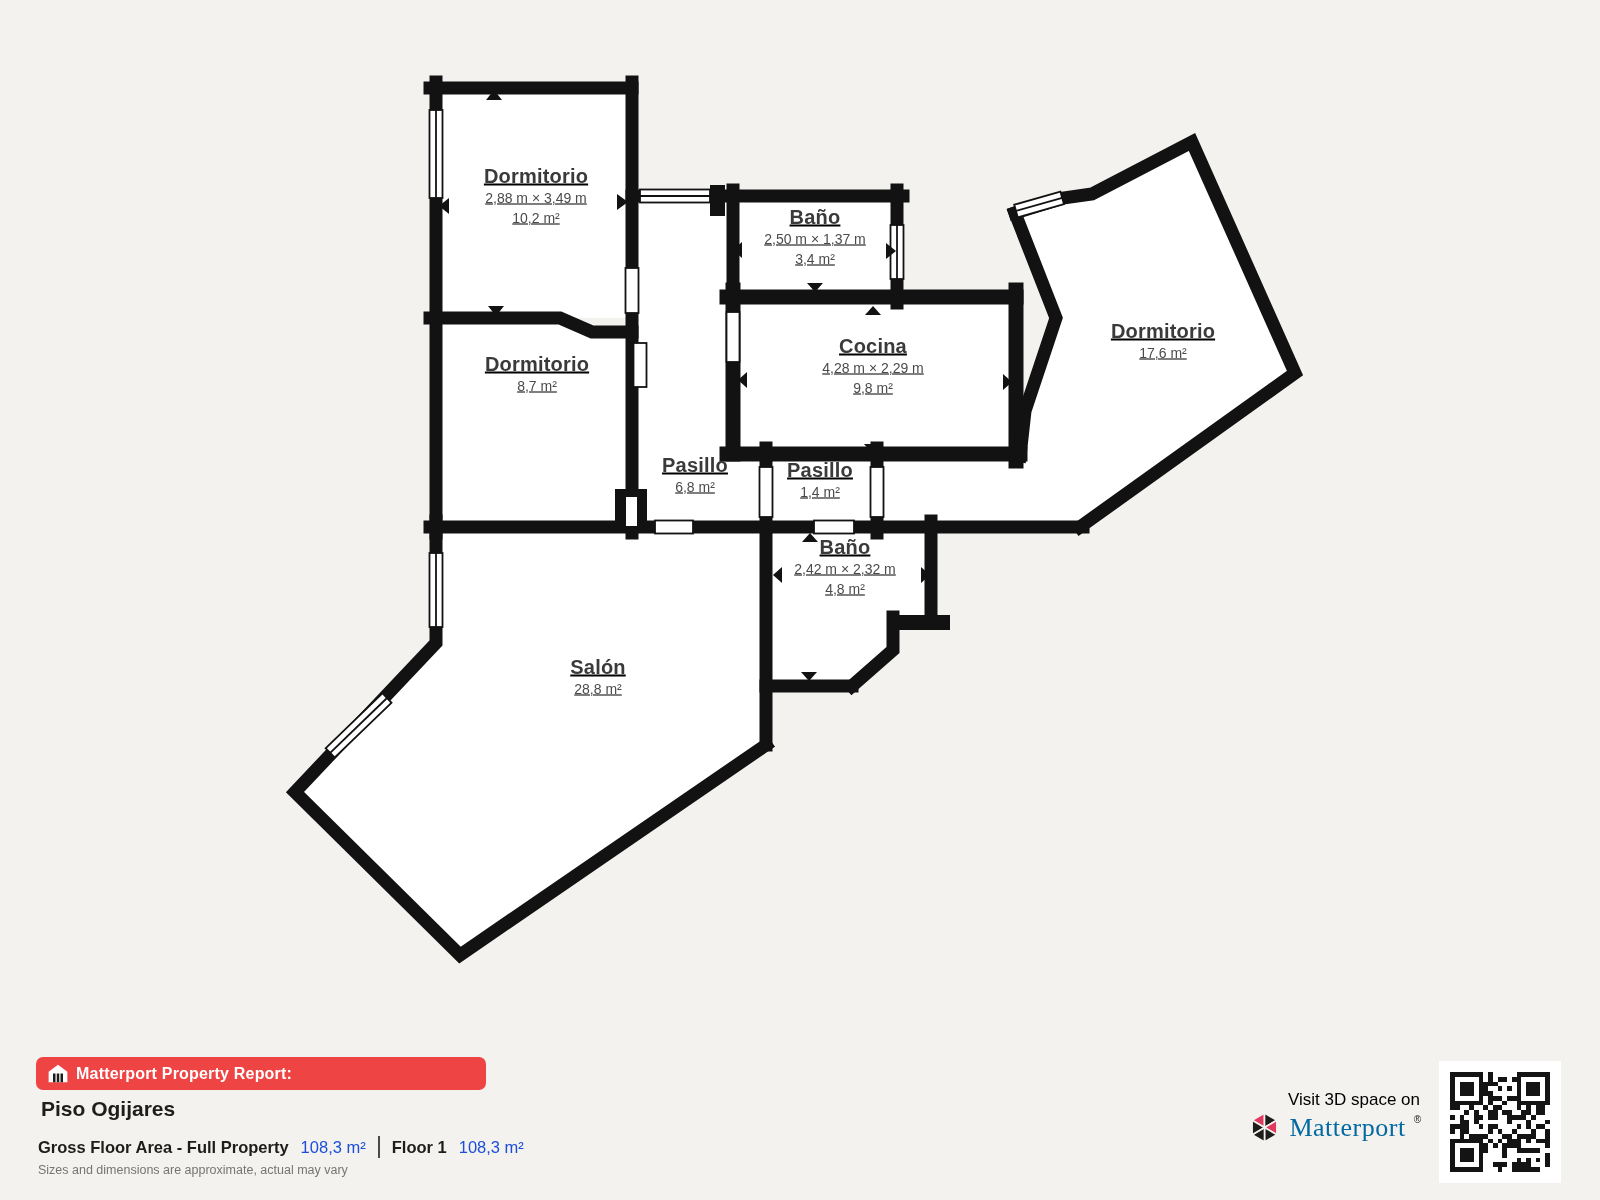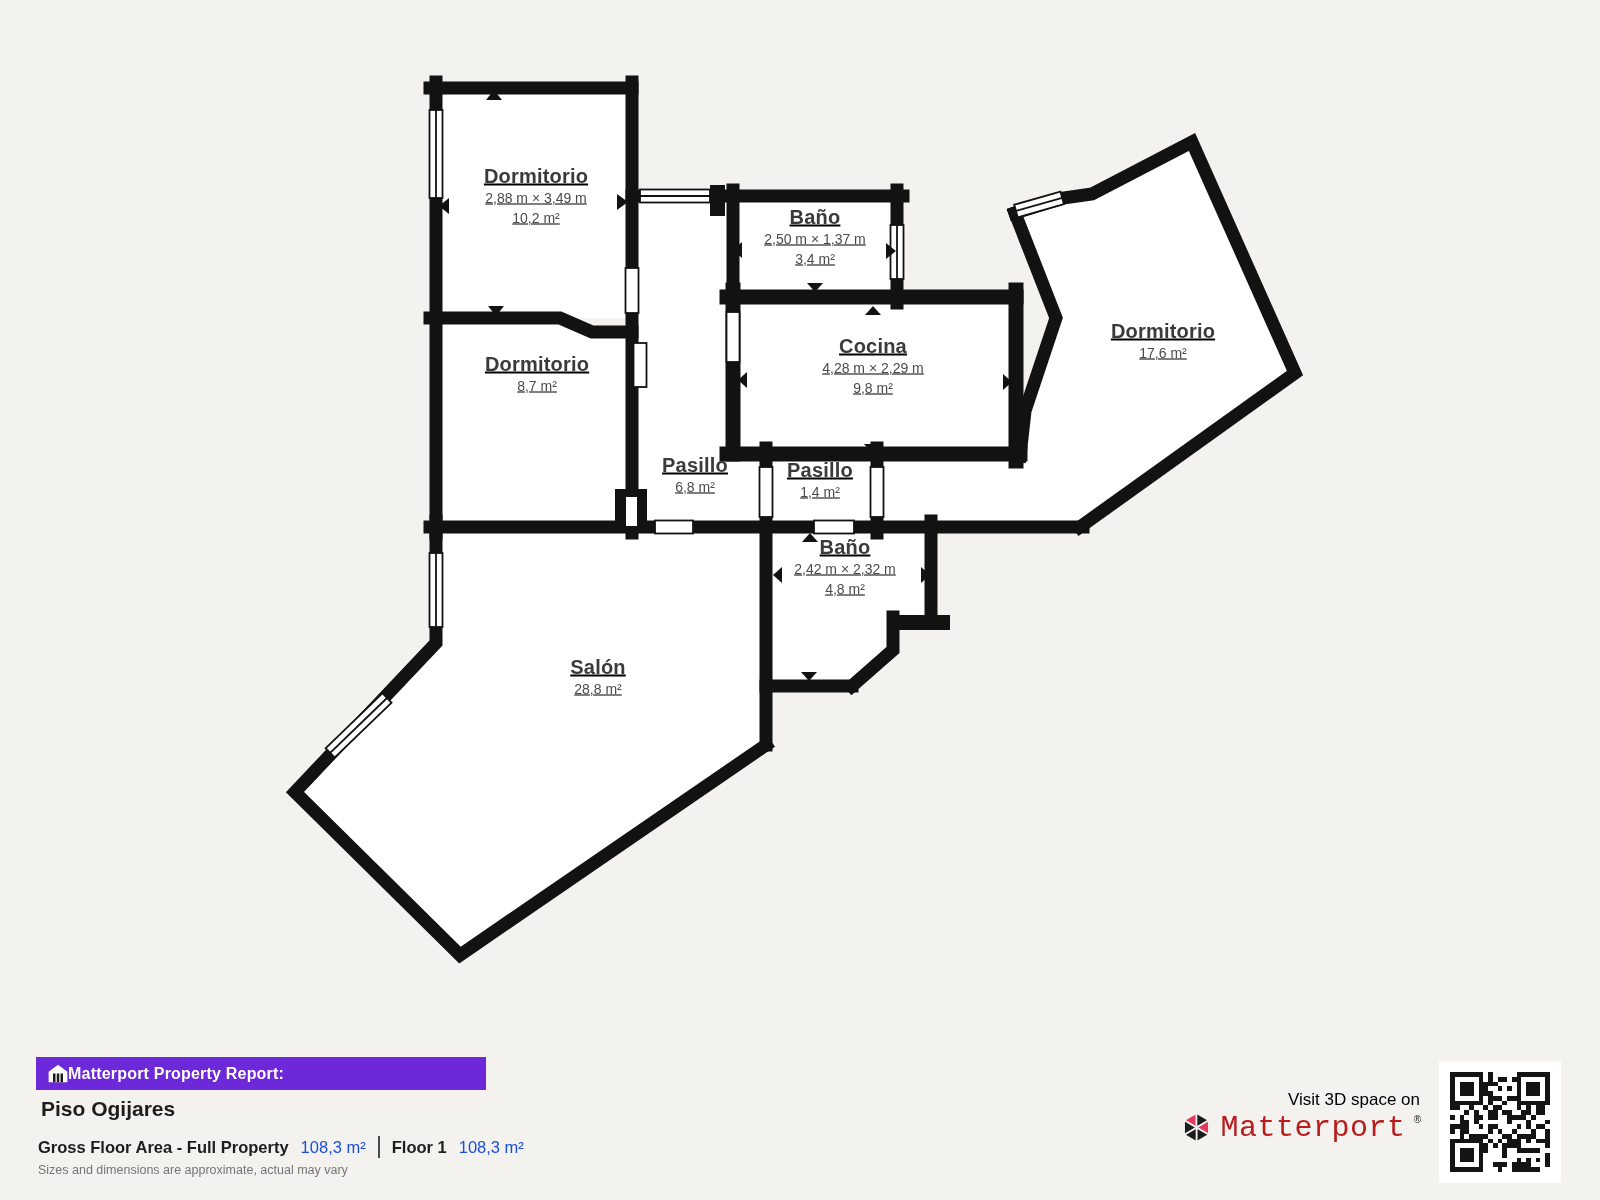--- a/index.html
+++ b/index.html
@@ -12,35 +12,35 @@
   .room-label{
     position:absolute;transform:translate(-50%,-50%);
     display:flex;flex-direction:column;align-items:center;gap:3px;
     text-align:center;white-space:nowrap;pointer-events:none;text-decoration:underline;
   }
   .rname{font-size:20px;font-weight:bold;line-height:21px;color:#3a3a3a;letter-spacing:.2px}
   .rsub{font-size:14px;line-height:17px;color:#4b4b4b}
   
   .banner{
     position:absolute;left:36px;top:1057px;width:450px;height:33px;
-    background:#6d28d9;color:#ffffff;display:flex;align-items:center;gap:0;
-    padding-left:12px;box-sizing:border-box;font-size:16px;font-weight:bold;letter-spacing:.2px;
+    background:#ef4444;color:#ffffff;display:flex;align-items:center;gap:8px;
+    padding-left:12px;box-sizing:border-box;font-size:16px;font-weight:bold;letter-spacing:.2px;border-radius:7px;
   }
   .banner svg{width:20px;height:19px;flex:0 0 auto}
   .property-name{position:absolute;left:38px;top:1094px;margin:3px;font-size:21px;font-weight:bold;color:#1d1d1b}
   .stats{position:absolute;left:38px;top:1136px;display:flex;align-items:center;font-size:16.5px;color:#1d1d1b}
   .stats .b{font-weight:bold}
   .stats .v{font-weight:normal;color:#1d4ed8;margin-left:12px}
   .stats .sep{width:2px;height:22px;background:#4a4a4a;margin:0 12px}
   .disclaimer{position:absolute;left:38px;top:1163px;font-size:12.5px;color:#757575}
   
   .visit{position:absolute;right:180px;top:1090px;font-size:17px;color:#000000}
   .brandrow{position:absolute;right:179px;top:1111px;display:flex;align-items:center;gap:8px}
   .pin{width:33px;height:33px}
-  .wordmark{font-family:Liberation Mono, monospace;font-size:30px;line-height:30px;color:#b91c1c;letter-spacing:.5px}
+  .wordmark{font-family:Liberation Serif, serif;font-size:26px;line-height:30px;color:#0369a1;letter-spacing:.5px}
   .tm{font-size:10px;color:#1d1d1b;align-self:flex-start;margin-top:3px}
   .qr-card{
     position:absolute;left:1439px;top:1061px;width:122px;height:122px;background:#ffffff;
     display:flex;align-items:center;justify-content:center;
   }
   .qrsvg{width:100px;height:100px;fill:#141414;shape-rendering:crispEdges}
 </style>
 </head>
 <body>
 

